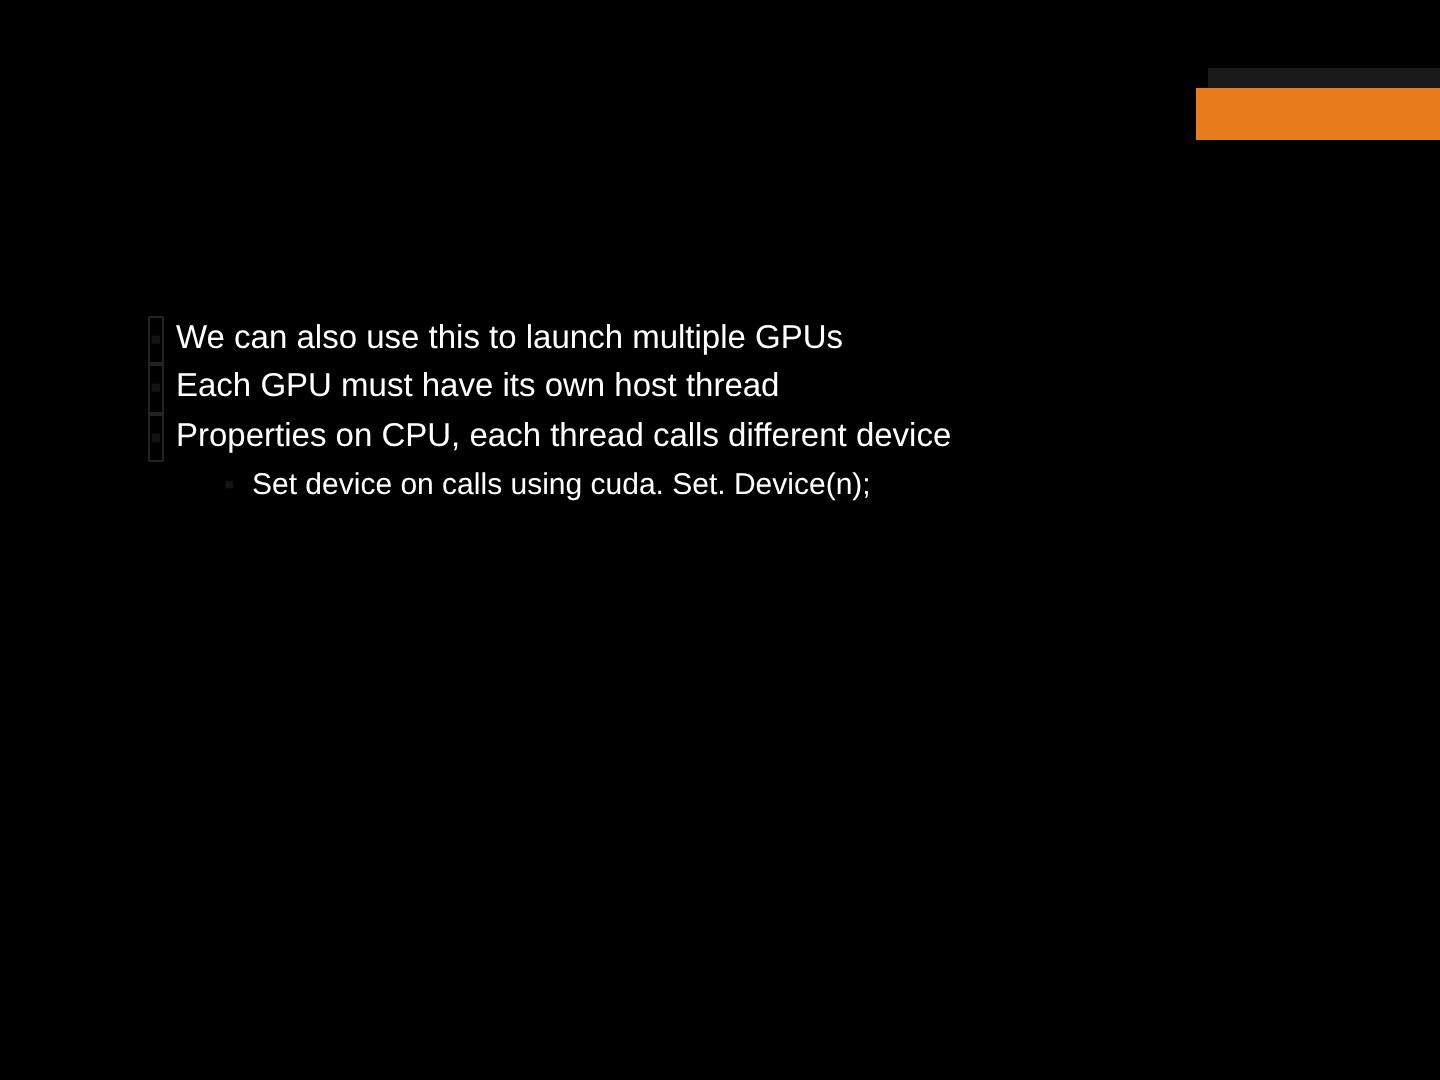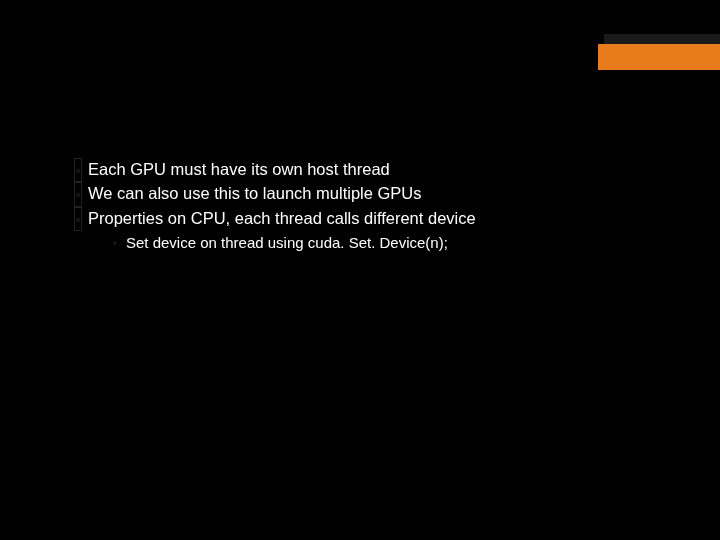--- a/index.html
+++ b/index.html
@@ -140,27 +140,27 @@
 
 <div class="corner-decor">
   <div class="dark-strip"></div>
   <div class="orange-block"></div>
 </div>
 
 <div class="slide-content">
 
   <ul class="top-list">
     <li>
-      <span>Each GPU must have its own host thread</span>
+      <span>We can also use this to launch multiple GPUs</span>
     </li>
     <li>
-      <span>We can also use this to launch multiple GPUs</span>
+      <span>Each GPU must have its own host thread</span>
     </li>
     <li>
       <span>Properties on CPU, each thread calls different device</span>
       <ul class="sub-list">
         <li>
-          <span>Set device on thread using cuda. Set. Device(n);</span>
+          <span>Set device on calls using cuda. Set. Device(n);</span>
         </li>
       </ul>
     </li>
   </ul>
 </div>
 
 </body></html>

